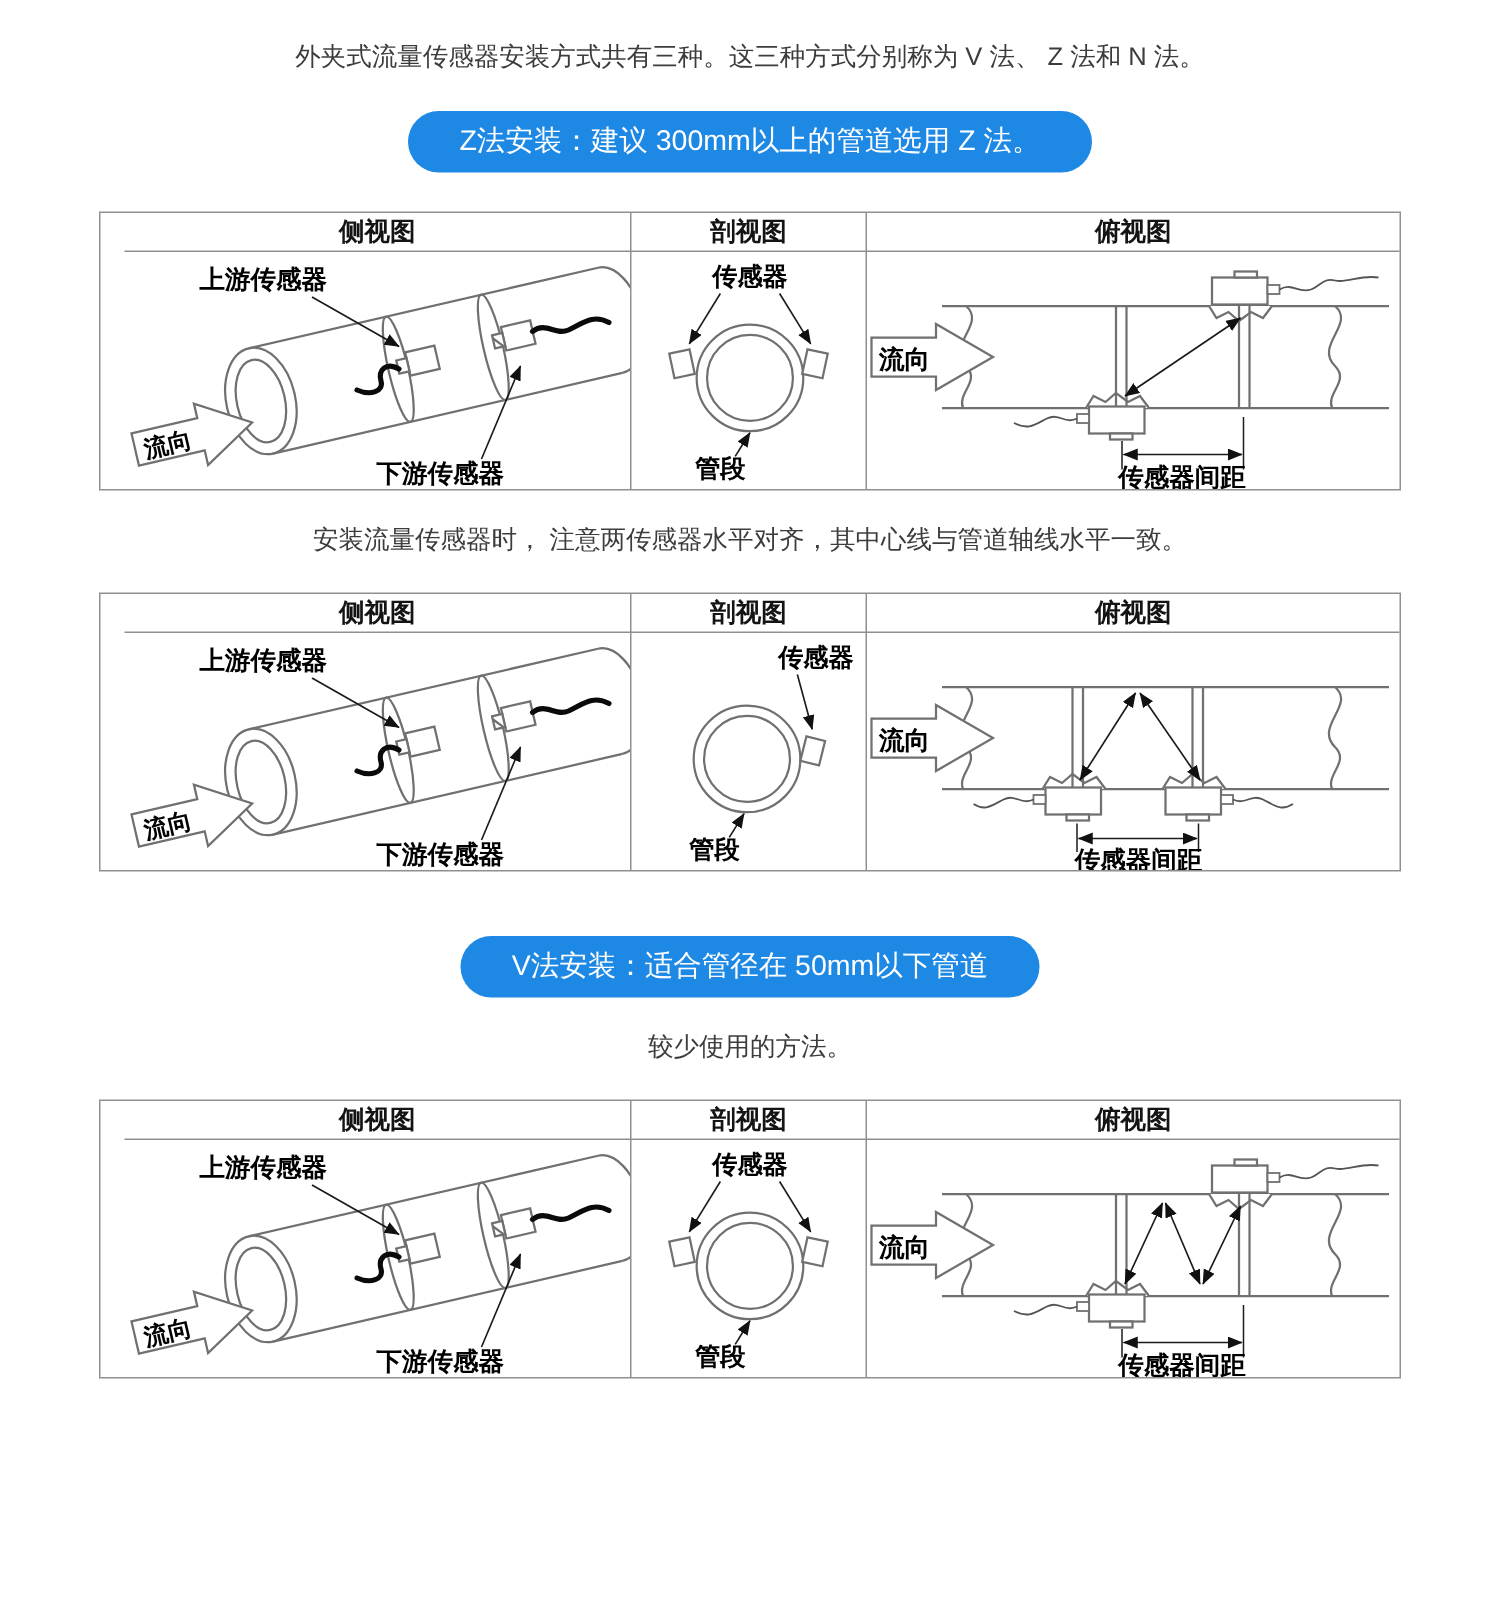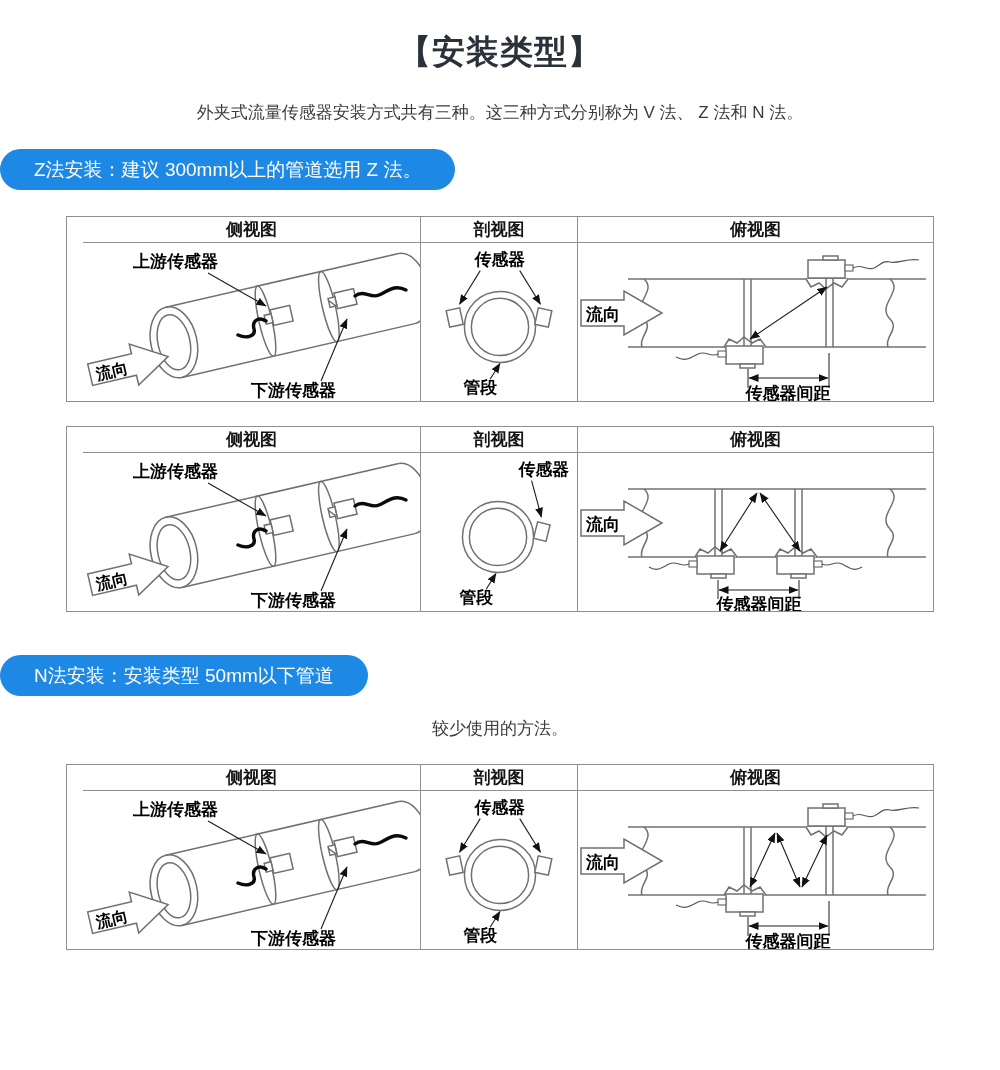--- a/index.html
+++ b/index.html
@@ -1,20 +1,20 @@
 <!DOCTYPE html>
 <html><head>
 <meta charset="utf-8">
 <style>
   html,body { margin:0; padding:0; background:#fff; }
   body { width:1000px; font-family:"Liberation Sans","DejaVu Sans",sans-serif; }
   .page { width:1000px; min-height:1070px; background:#fff; overflow:hidden; }
   .title { text-align:center; font-size:33px; font-weight:bold; color:#2b3139; margin:30px 0 0; letter-spacing:1px; }
   .intro { text-align:center; font-size:17px; color:#3c3c3c; margin:26px 0 0; }
-  .pill-row { }
+  .pill-row { text-align:center; }
   .sec-z .pill-row { margin-top:25px; }
   .sec-v .pill-row { margin-top:41px; }
   .sec-n .pill-row { margin-top:43px; }
   .pill { display:inline-block; background:#1e88e5; color:#fff; font-size:19px; line-height:41px; padding:0 34px; border-radius:21px; }
   .note { text-align:center; font-size:17px; color:#3c3c3c; margin:21px 0 0; }
   .vtable { width:850px; margin:26px auto 0; display:grid; grid-template-columns:337px 158px 355px; grid-template-rows:26px 158px; border:1px solid #8f8f8f;padding-left:16px; }
   .sec-v .vtable, .sec-n .vtable { margin-top:24px; }
   .vt-head { border-bottom:1px solid #8f8f8f; text-align:center; font-weight:bold; font-size:17px; color:#141414; line-height:25px; }
   .col2 { border-left:1px solid #8f8f8f; border-right:1px solid #8f8f8f;text-align:center; }
   .vt-cell { overflow:hidden; }
@@ -28,21 +28,20 @@
 <svg class="defs-holder" aria-hidden="true">
   <defs>
     <marker id="ah" markerUnits="userSpaceOnUse" markerWidth="11" markerHeight="9" refX="9.5" refY="4" orient="auto-start-reverse">
       <path d="M0,0 L10,4 L0,8 Z" fill="#111"></path>
     </marker>
   </defs>
 </svg>
 
 <div class="page">
 
-  <h1 class="title">【安装类型】</h1>
   <p class="intro">外夹式流量传感器安装方式共有三种。这三种方式分别称为 V 法、 Z 法和 N 法。</p>
 
   <section class="sec-z">
     <div class="pill-row">
       <span class="pill">Z法安装：建议 300mm以上的管道选用 Z 法。</span>
     </div>
     <div class="vtable">
       <div class="vt-head">侧视图</div>
       <div class="vt-head col2">剖视图</div>
       <div class="vt-head">俯视图</div>
@@ -126,20 +125,21 @@
               <line x1="251" y1="110" x2="251" y2="145"></line>
             <line x1="171" y1="135" x2="250" y2="135" marker-start="url(#ah)" marker-end="url(#ah)"></line>
           </g>
           <text x="210" y="156" font-size="17" text-anchor="middle">传感器间距</text>
         </svg>
       </div>
     </div>
   </section>
 
   <section class="sec-v">
+    <p class="note">安装流量传感器时， 注意两传感器水平对齐，其中心线与管道轴线水平一致。</p>
     <div class="vtable">
       <div class="vt-head">侧视图</div>
       <div class="vt-head col2">剖视图</div>
       <div class="vt-head">俯视图</div>
 
       <div class="vt-cell">
         <svg viewBox="0 0 337 158">
           <g stroke="#707070" stroke-width="1.5" fill="none">
             <g transform="translate(88 100) rotate(-13)">
               <line x1="3" y1="-36" x2="242" y2="-36"></line>
@@ -217,21 +217,21 @@
             <line x1="141" y1="137" x2="220" y2="137" marker-start="url(#ah)" marker-end="url(#ah)"></line>
           </g>
           <text x="181" y="157" font-size="17" text-anchor="middle">传感器间距</text>
         </svg>
       </div>
     </div>
   </section>
 
   <section class="sec-n">
     <div class="pill-row">
-      <span class="pill">N法安装：安装类型 50mm以下管道</span>
+      <span class="pill">V法安装：适合管径在 50mm以下管道</span>
     </div>
     <p class="note">较少使用的方法。</p>
     <div class="vtable">
       <div class="vt-head">侧视图</div>
       <div class="vt-head col2">剖视图</div>
       <div class="vt-head">俯视图</div>
 
       <div class="vt-cell">
         <svg viewBox="0 0 337 158">
           <g stroke="#707070" stroke-width="1.5" fill="none">

